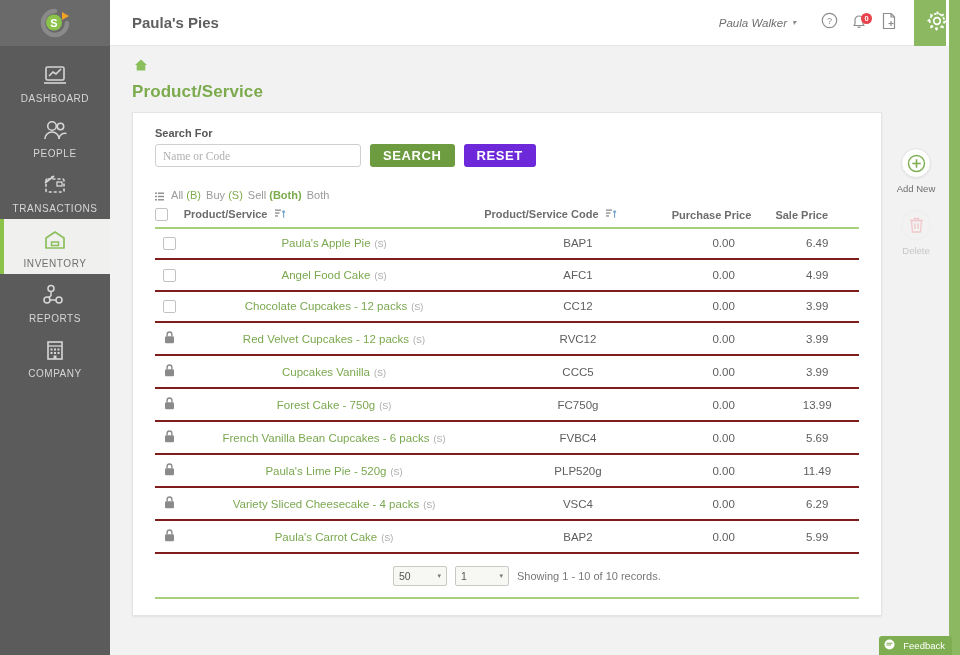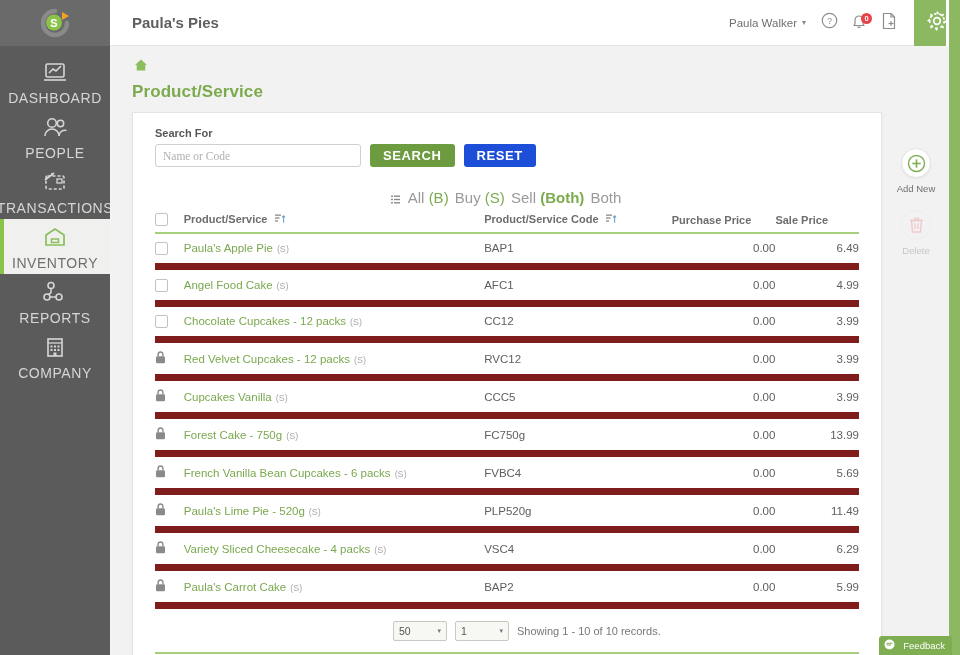--- a/index.html
+++ b/index.html
@@ -27,21 +27,21 @@
   .nav-item {
     position: relative;
     height: 55px;
     display: flex; flex-direction: column;
     align-items: center; justify-content: center;
     color: #d6d6d6;
     cursor: pointer;
     padding-top: 4px;
   }
   .nav-item .nav-label {
-    font-size: 14px; letter-spacing: .55px; margin-top: 5px;
+    font-size: 10px; letter-spacing: .55px; margin-top: 5px;
     text-transform: uppercase; font-weight: 400;
   }
   .nav-item .nav-ico { width: 26px; height: 24px; display:block; }
   .nav-item.active {
     background: #f0f0ee; color: #6f6f6f;
   }
   .nav-item.active::before {
     content:""; position: absolute; left: 0; top: 0; bottom: 0;
     width: 4px; background: #8bc34a;
   }
@@ -52,21 +52,21 @@
   .topbar {
     height: 46px; background: #ffffff;
     display: flex; align-items: center;
     padding: 0 0 0 22px;
     border-bottom: 1px solid #e6e6e6;
   }
   .company-name { font-size: 15px; font-weight: bold; color: #5f5f5f; }
   .topbar-right { margin-left: auto; display: flex; align-items: center; height: 46px; }
   .user-menu {
     font-size: 11.5px; color: #6f6f6f; display: flex; align-items: center;
-    cursor: pointer; margin-right: 8px;
+    cursor: pointer; margin-right: 18px; font-style: italic;
   }
   .caret { margin-left: 5px; font-size: 8px; color: #8a8a8a; }
   .icon-btn { width: 30px; height: 30px; display: flex; align-items: center; justify-content: center; cursor: pointer; position: relative; }
   .bell-badge {
     position: absolute; right: 2px; top: 5px;
     background: #e8424b; color: #fff;
     font-size: 7.5px; line-height: 11px;
     min-width: 11px; height: 11px; border-radius: 6px;
     text-align: center; font-weight: bold; padding: 0 2px;
   }
@@ -99,44 +99,45 @@
     font-family: Liberation Serif, serif; background:#fff;
   }
   .search-input::placeholder { color: #b0b0b0; }
   .btn {
     height: 23px; border: none; border-radius: 3px;
     font-size: 13px; font-weight: bold; letter-spacing: .6px;
     color: #fff; cursor: pointer; padding: 0 13px;
     font-family: "Liberation Sans", sans-serif;
   }
   .btn-search { background: #6d9b40; }
-  .btn-reset { background: #1d4ed8; }
+  .btn-reset { background: #6d28d9; }
 
   
   .filter-strip {
-    text-align: center; font-size: 15px; color: #9a9a9a;
+    text-align: left; font-size: 11px; color: #9a9a9a;
     padding-bottom: 3px; padding-right: 2px;
   }
   .filter-strip .fi { cursor: pointer; margin-left: 2px; }
   .filter-strip .fi-code { color: #7cab4e; }
   .filter-strip .fi-code.on { font-weight: bold; }
   .filter-strip .list-ico { color: #8a8a8a; margin-right: 2px; }
 
   
   table.grid { width: 100%; border-collapse: collapse; }
   table.grid th {
     font-size: 11px; font-weight: bold; color: #6d6d6d;
     padding: 3px 0 6px 0; text-align: left;
     border-bottom: 2px solid #a6cf7e;
     vertical-align: bottom;
   }
   table.grid td {
     font-size: 11.5px; color: #5e5e5e;
-    padding: 8px 0; border-bottom: 7px solid #7f1d1d;
+    padding: 8px 0; border-bottom: 2px solid #7f1d1d;
     vertical-align: middle;
+    text-align: center;
   }
   .col-chk { width: 30px; }
   .col-name { width: 318px; }
   .col-code { width: 196px; }
   .col-pp { width: 108px; text-align: right; }
   .col-sp { width: 88px; text-align: right; }
   th.col-pp, th.col-sp { text-align: right; }
   td.col-pp, td.col-sp { text-align: right; color:#5e5e5e; }
   .prod-link { color: #7aa84f; cursor: pointer; }
   .prod-tag { color: #a9a9a9; font-size: 9px; margin-left: 4px; }

